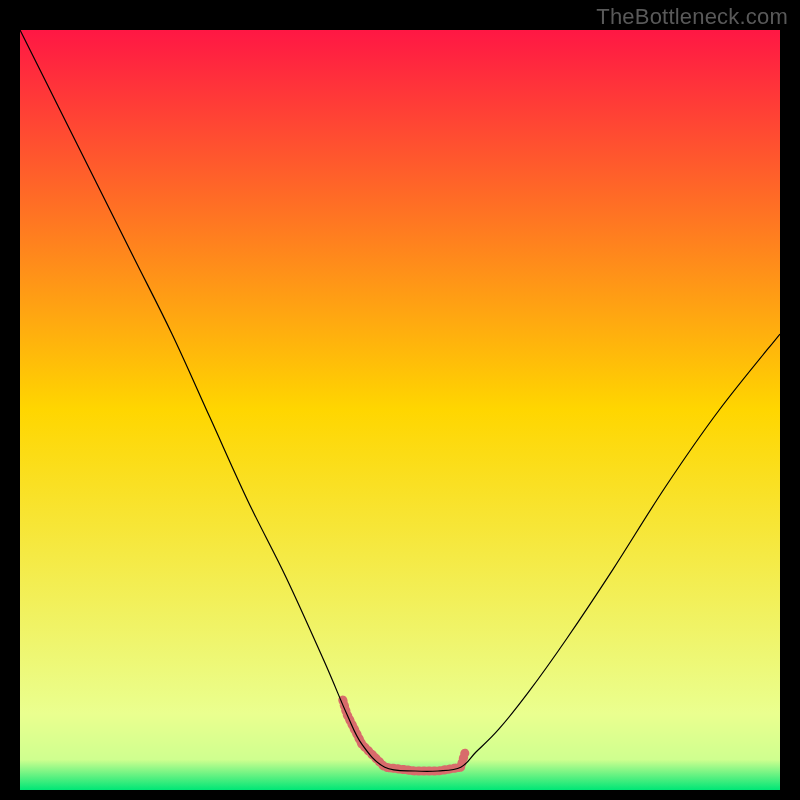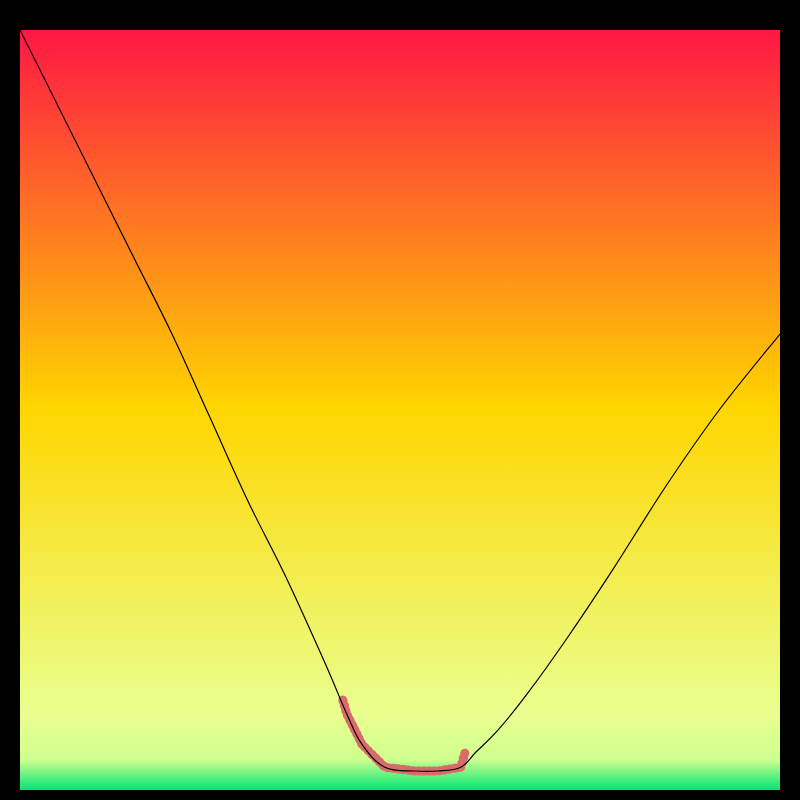--- a/index.html
+++ b/index.html
@@ -35,20 +35,21 @@
     height: 760px;
   }
   svg {
     display: block;
   }
 </style>
 </head>
 <body>
 
 <div class="stage">
+  <div class="watermark">TheBottleneck.com</div>
 
   <div class="plot">
     <svg id="chart-svg" width="760" height="760" viewBox="0 0 760 760" preserveAspectRatio="none">
       <defs>
         <linearGradient id="bg-grad" x1="0" y1="0" x2="0" y2="1">
             <stop offset="0%" stop-color="#ff1744"></stop>
             <stop offset="50%" stop-color="#ffd600"></stop>
             <stop offset="90%" stop-color="#eaff8f"></stop>
             <stop offset="96%" stop-color="#cfff8f"></stop>
             <stop offset="100%" stop-color="#00e676"></stop>

